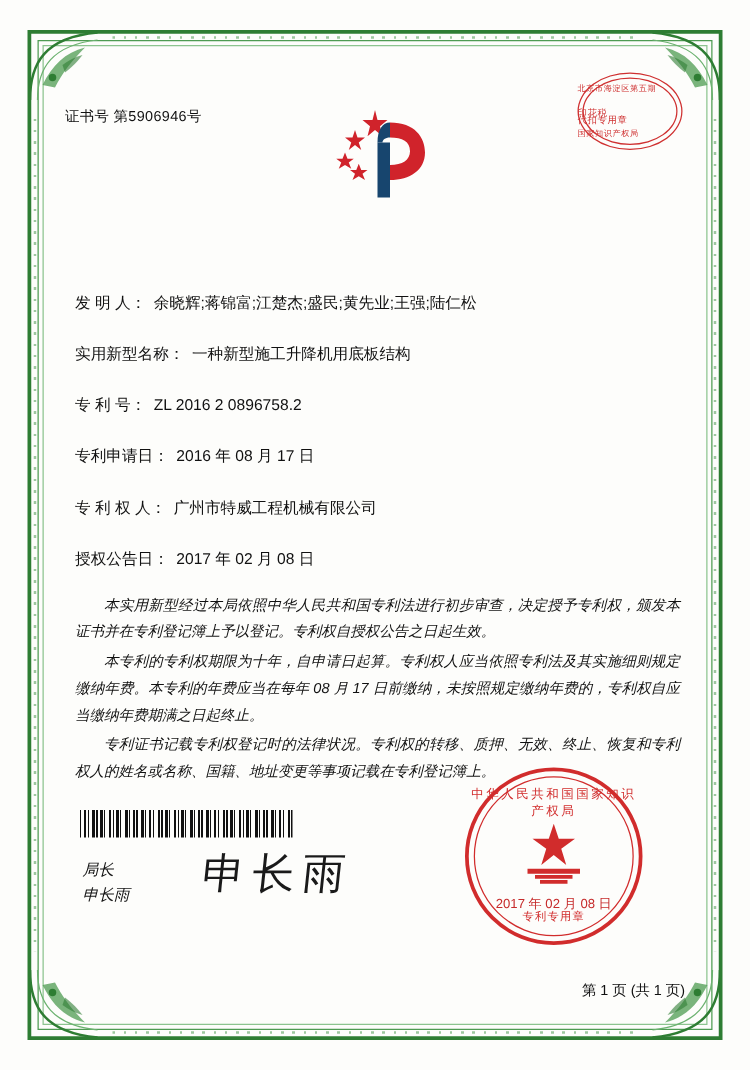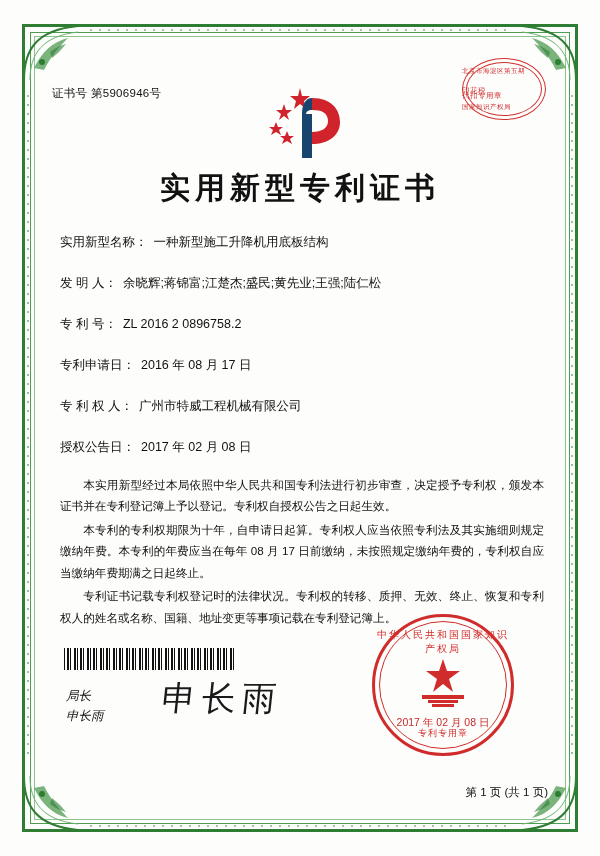--- a/index.html
+++ b/index.html
@@ -178,20 +178,21 @@
     right: 4px;
     top: 418px;
     font-size: 11.6px;
     line-height: 1.85;
     color: #111;
     text-align: justify;
   }
   .body-text p {
     margin: 0 0 2px 0;
     text-indent: 2em;
+    font-style: italic;
   }
 
   
   .barcode {
     position: absolute;
     left: 12px;
     top: 592px;
     width: 170px;
     height: 22px;
     background:
@@ -348,30 +349,29 @@
         <path d="M60,4 L62,12 L70,12 L64,17 L66,25 L60,20 L54,25 L56,17 L50,12 L58,12 Z" fill="#d0232b"></path>
         <path d="M44,20 L46,26 L52,26 L47,30 L49,36 L44,32 L39,36 L41,30 L36,26 L42,26 Z" fill="#d0232b"></path>
         <path d="M36,38 L38,43 L43,43 L39,46 L41,51 L36,48 L31,51 L33,46 L29,43 L34,43 Z" fill="#d0232b"></path>
         <path d="M47,47 L49,52 L54,52 L50,55 L52,60 L47,57 L42,60 L44,55 L40,52 L45,52 Z" fill="#d0232b"></path>
         <path d="M62,30 L72,30 L72,74 L62,74 Z" fill="#17456e"></path>
         <path d="M72,14 C92,14 100,26 100,38 C100,52 88,60 72,60 L72,48 C82,48 88,44 88,37 C88,29 82,26 72,26 Z" fill="#d0232b"></path>
         <path d="M72,14 L72,26 C68,26 66,28 66,30 L62,30 C62,20 66,14 72,14 Z" fill="#17456e"></path>
       </svg>
     </div>
 
-    <div class="doc-title">实用新型专利证书</div>
 
     <div class="fields">
+      <div class="field-row">
+        <span class="field-label">发  明  人：</span>
+        <span class="field-value">余晓辉;蒋锦富;江楚杰;盛民;黄先业;王强;陆仁松</span>
+      </div>
       <div class="field-row">
         <span class="field-label">实用新型名称：</span>
         <span class="field-value">一种新型施工升降机用底板结构</span>
-      </div>
-      <div class="field-row">
-        <span class="field-label">发  明  人：</span>
-        <span class="field-value">余晓辉;蒋锦富;江楚杰;盛民;黄先业;王强;陆仁松</span>
       </div>
       <div class="field-row">
         <span class="field-label">专  利  号：</span>
         <span class="field-value">ZL 2016 2 0896758.2</span>
       </div>
       <div class="field-row">
         <span class="field-label">专利申请日：</span>
         <span class="field-value">2016 年 08 月 17 日</span>
       </div>
       <div class="field-row">

